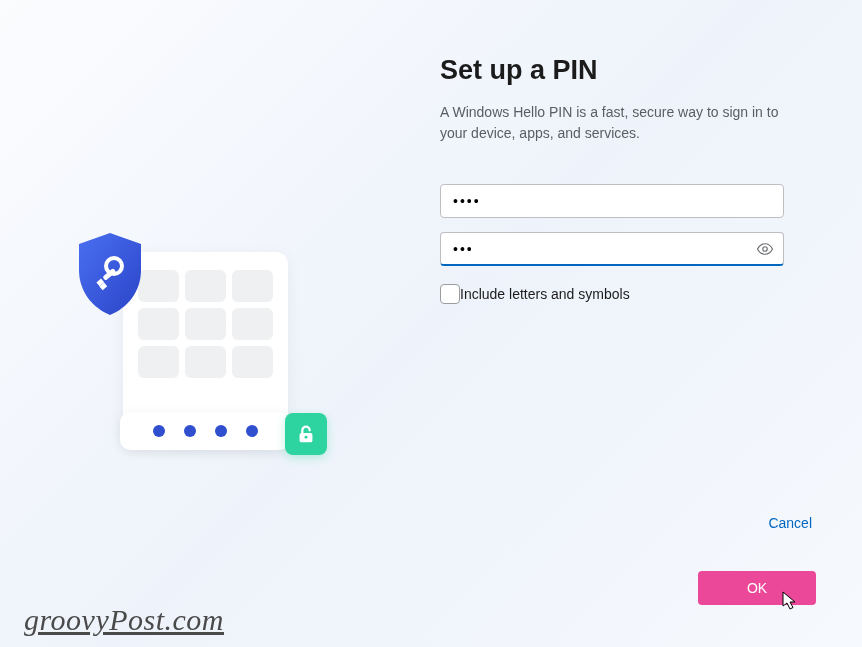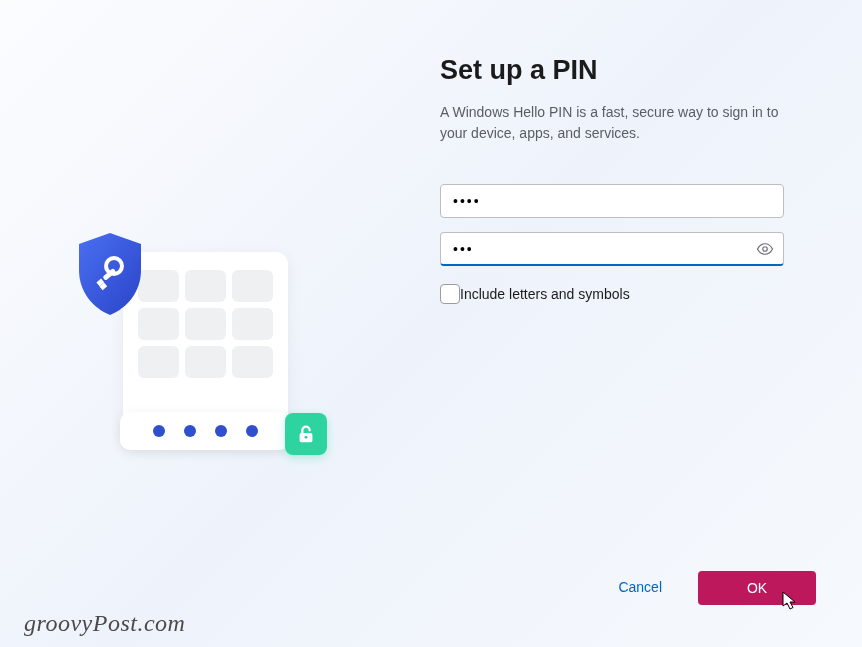--- a/index.html
+++ b/index.html
@@ -163,52 +163,54 @@
     }
     .checkbox-label {
       font-size: 14px;
       color: #1b1b1b;
     }
     .button-row {
       position: absolute;
       bottom: 42px;
       right: 46px;
       display: flex;
-      align-items: flex-start;
+      align-items: flex-end;
       gap: 32px;
+      flex-direction: column;
     }
     .btn-cancel {
       background: transparent;
       border: none;
       color: #0067c0;
       font-size: 14px;
       cursor: pointer;
       font-family: inherit;
       padding: 8px 4px;
     }
     .btn-ok {
-      background: #be185d;
+      background: #ec4899;
       color: #ffffff;
       border: none;
       width: 118px;
       height: 34px;
       border-radius: 4px;
       font-size: 14px;
       cursor: pointer;
       font-family: inherit;
     }
     .watermark {
       position: absolute;
       bottom: 10px;
       left: 24px;
       font-family: Georgia, 'Times New Roman', serif;
       font-style: italic;
-      font-size: 24px;
+      font-size: 30px;
       color: #4a4a4a;
       letter-spacing: 0.5px;
+      text-decoration: underline;
     }
     .cursor {
       position: absolute;
       bottom: 36px;
       right: 64px;
       width: 16px;
       height: 20px;
       pointer-events: none;
     }
   </style>

